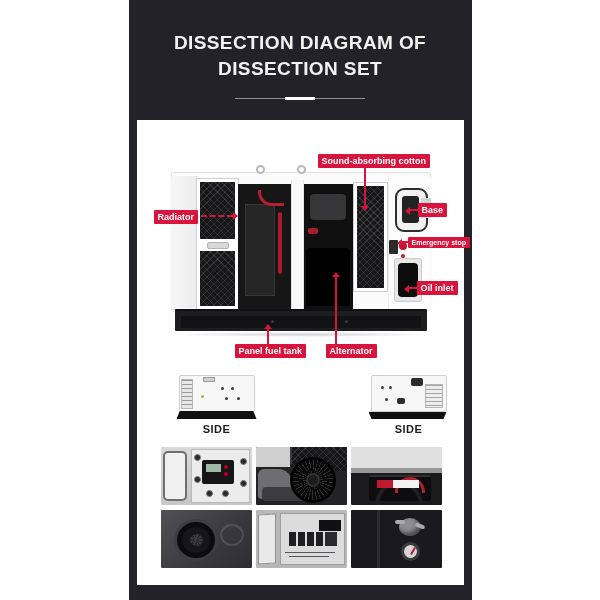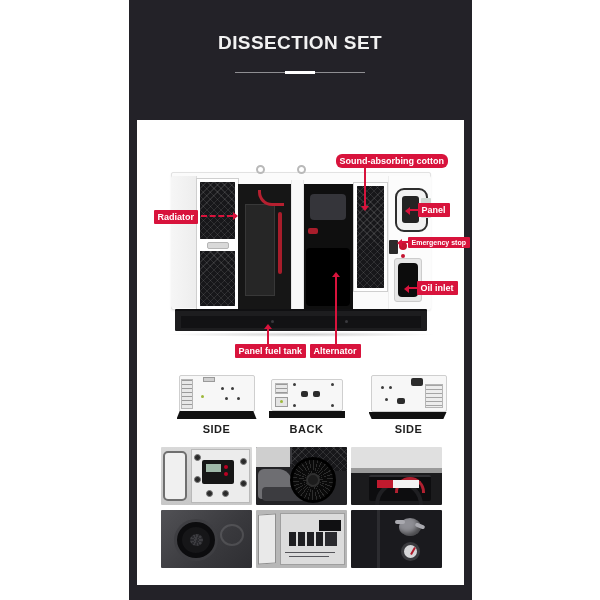--- a/index.html
+++ b/index.html
@@ -125,20 +125,21 @@
   .p6 .lug { position:absolute; width:10px; height:4px; background:#a9a9af; border-radius:2px; }
   .p6 .gauge { position:absolute; left:50px; top:32px; width:19px; height:19px; border-radius:50%; background:#d6d6d8; border:3px solid #3a3a3e; }
   .p6 .needle { position:absolute; left:8px; top:2px; width:2px; height:8px; background:#b01a2a; transform:rotate(30deg); }
 </style>
 </head>
 <body>
 
 <div class="poster">
 
   <div class="title">
+    <div>DISSECTION DIAGRAM OF</div>
     <div>DISSECTION SET</div>
   </div>
   <div class="divider">
     <span class="divider-accent"></span>
   </div>
 
   <div class="card">
 
     <div class="diagram">
 
@@ -185,45 +186,45 @@
         </div>
       </div>
 
       <div class="abs base-tank">
         <div class="tank-inner"></div>
         <div class="tank-dot" style="left:96px;"></div>
         <div class="tank-dot" style="left:170px;"></div>
       </div>
       <div class="abs ground-shadow"></div>
 
-      <div class="lbl" style="left:199px; top:34px;border-radius:6px;">Sound-absorbing cotton</div>
+      <div class="lbl" style="left:181px; top:34px;">Sound-absorbing cotton</div>
       <div class="leader-v" style="left:227px; top:48px; height:38px;"></div>
       <div class="arr down" style="left:224px; top:86px;"></div>
 
       <div class="lbl" style="left:17px; top:90px;">Radiator</div>
       <div class="leader-dash" style="left:64px; top:95px; width:32px;"></div>
       <div class="arr right" style="left:96px; top:92px;"></div>
 
-      <div class="lbl" style="left:281px; top:83px;">Panel</div>
+      <div class="lbl" style="left:281px; top:83px;">Base</div>
       <div class="leader-h" style="left:273px; top:89px; width:8px;"></div>
       <div class="arr left" style="left:268px; top:87px;"></div>
 
       <div class="lbl small" style="left:271px; top:117px;">Emergency stop</div>
       <div class="leader-h" style="left:265px; top:121px; width:6px;"></div>
       <div class="arr left" style="left:260px; top:119px;"></div>
 
       <div class="lbl" style="left:280px; top:161px;">Oil inlet</div>
       <div class="leader-h" style="left:272px; top:167px; width:8px;"></div>
       <div class="arr left" style="left:267px; top:165px;"></div>
 
       <div class="lbl" style="left:98px; top:224px;">Panel fuel tank</div>
       <div class="leader-v" style="left:130px; top:209px; height:15px;"></div>
       <div class="arr up" style="left:127px; top:204px;"></div>
 
-      <div class="lbl" style="left:173px; top:224px;">Alternator</div>
+      <div class="lbl" style="left:189px; top:224px;">Alternator</div>
       <div class="leader-v" style="left:198px; top:157px; height:67px;"></div>
       <div class="arr up" style="left:195px; top:152px;"></div>
     </div>
 
     <div class="views">
 
       <div class="view" style="left:30px; top:3px; width:84px;">
         <div class="vimg" style="height:46px;">
           <div class="mini-body" style="left:4px; top:2px; width:76px; height:37px;"></div>
           <div class="louver-h" style="left:6px; top:6px; width:12px; height:30px;"></div>
@@ -231,36 +232,20 @@
           <div class="dot green" style="left:26px; top:22px;"></div>
           <div class="dot" style="left:46px; top:14px;"></div>
           <div class="dot" style="left:56px; top:14px;"></div>
           <div class="dot" style="left:50px; top:24px;"></div>
           <div class="dot" style="left:62px; top:24px;"></div>
           <div class="mini-base" style="left:2px; top:38px; width:80px; height:8px; clip-path:polygon(4% 0,96% 0,100% 100%,0 100%);"></div>
         </div>
         <div class="vlabel">SIDE</div>
       </div>
 
-      <div class="view" style="left:124px; top:3px; width:76px;">
-        <div class="vimg" style="height:46px;">
-          <div class="mini-body" style="left:2px; top:6px; width:72px; height:32px;"></div>
-          <div class="louver-h" style="left:6px; top:10px; width:13px; height:11px;"></div>
-          <div class="mini-tag" style="left:6px; top:24px; width:13px; height:10px; background:#e4e4e4;"></div>
-          <div class="dot green" style="left:11px; top:27px;"></div>
-          <div class="mini-win" style="left:32px; top:18px; width:7px; height:6px;"></div>
-          <div class="mini-win" style="left:44px; top:18px; width:7px; height:6px;"></div>
-          <div class="dot" style="left:24px; top:10px;"></div>
-          <div class="dot" style="left:62px; top:10px;"></div>
-          <div class="dot" style="left:24px; top:31px;"></div>
-          <div class="dot" style="left:62px; top:31px;"></div>
-          <div class="mini-base" style="left:0; top:38px; width:76px; height:7px;"></div>
-        </div>
-        <div class="vlabel">BACK</div>
-      </div>
 
       <div class="view" style="left:222px; top:2px; width:84px;">
         <div class="vimg" style="height:47px;">
           <div class="mini-body" style="left:4px; top:3px; width:76px; height:37px;"></div>
           <div class="louver-grid" style="left:58px; top:12px; width:18px; height:24px;"></div>
           <div class="mini-win" style="left:44px; top:6px; width:12px; height:8px;"></div>
           <div class="dot" style="left:14px; top:14px;"></div>
           <div class="dot" style="left:22px; top:14px;"></div>
           <div class="dot" style="left:18px; top:26px;"></div>
           <div class="mini-win" style="left:30px; top:26px; width:8px; height:6px;"></div>

